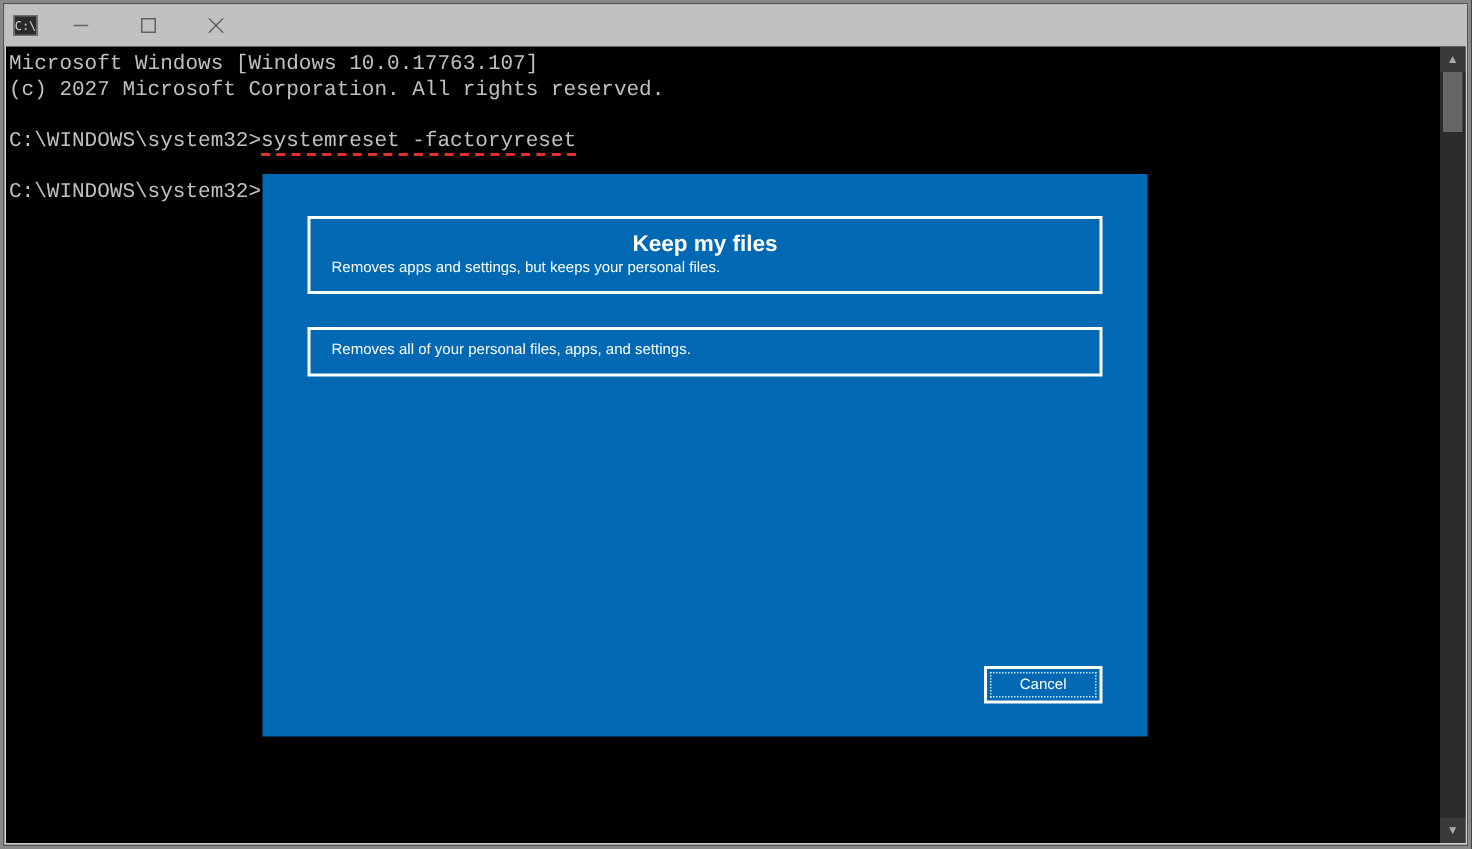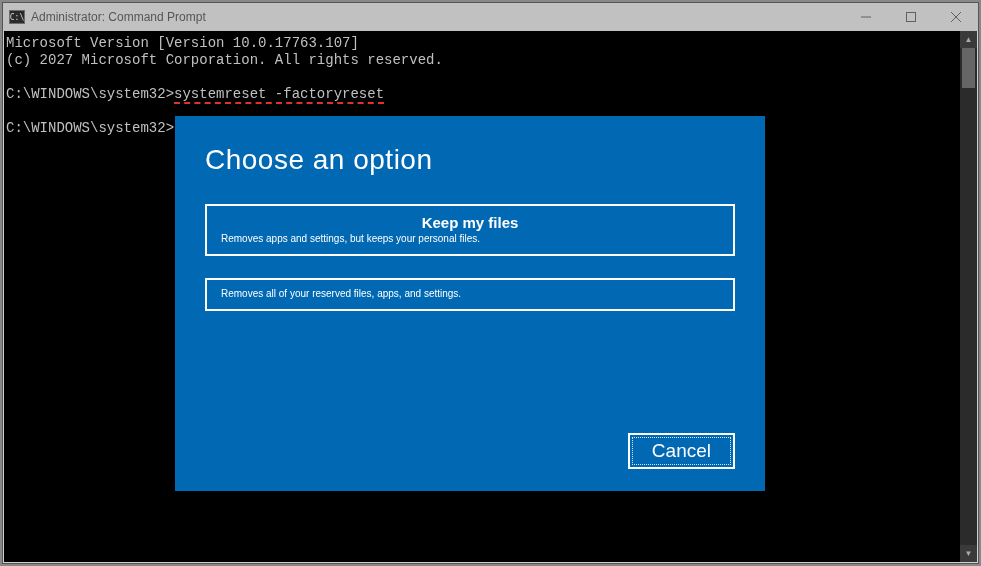--- a/index.html
+++ b/index.html
@@ -119,84 +119,82 @@
   .dialog-footer {
     position: absolute;
     right: 30px;
     bottom: 22px;
   }
   .cancel-btn {
     border: 2px solid #fff;
     outline: 1px dotted #cfe8fb;
     outline-offset: -5px;
     padding: 5px 22px;
-    font-size: 19px;
+    font-size: 10px;
     color: #fff;
     cursor: pointer;
   }
   .dim-overlay {
     position: absolute;
     inset: 0;
     background: rgba(120,120,120,0.35);
     pointer-events: none;
   }
 </style>
 </head>
 <body>
 
 <div class="window">
   <div class="dim-overlay"></div>
 
   <div class="titlebar">
     <div class="titlebar-icon">C:\</div>
-    <div class="titlebar-title">Administrator: Command Prompt</div>
     <div class="titlebar-btns">
       <div class="titlebar-btn">
         <svg viewBox="0 0 10 10">
             <line x1="0" y1="5" x2="10" y2="5" stroke="#555" stroke-width="1"></line>
           </svg>
       </div>
       <div class="titlebar-btn">
         <svg viewBox="0 0 10 10">
             <rect x="0.5" y="0.5" width="9" height="9" fill="none" stroke="#555" stroke-width="1"></rect>
           </svg>
       </div>
       <div class="titlebar-btn">
         <svg viewBox="0 0 10 10">
             <line x1="0" y1="0" x2="10" y2="10" stroke="#555" stroke-width="1"></line>
             <line x1="10" y1="0" x2="0" y2="10" stroke="#555" stroke-width="1"></line>
           </svg>
       </div>
     </div>
   </div>
 
-  <div class="console"><span>Microsoft Version [Version 10.0.17763.107]</span>
+  <div class="console"><span>Microsoft Windows [Windows 10.0.17763.107]</span>
 <span>(c) 2027 Microsoft Corporation. All rights reserved.</span>
 
 <span>C:\WINDOWS\system32&gt;</span><span class="underline">systemreset -factoryreset</span>
 
 <span>C:\WINDOWS\system32&gt;</span></div>
 
   <div class="scrolltrack">
     <div class="scroll-arrow">▲</div>
     <div class="scroll-track-inner">
       <div class="scroll-thumb"></div>
     </div>
     <div class="scroll-arrow">▼</div>
   </div>
 
   <div class="dialog">
-    <div class="dialog-title">Choose an option</div>
 
     <div class="option">
       <div class="option-title">Keep my files</div>
       <div class="option-desc">Removes apps and settings, but keeps your personal files.</div>
     </div>
 
     <div class="option">
-      <div class="option-desc">Removes all of your reserved files, apps, and settings.</div>
+      <div class="option-desc">Removes all of your personal files, apps, and settings.</div>
     </div>
 
     <div class="dialog-footer">
       <div class="cancel-btn">Cancel</div>
     </div>
   </div>
 </div>
 
 </body></html>

